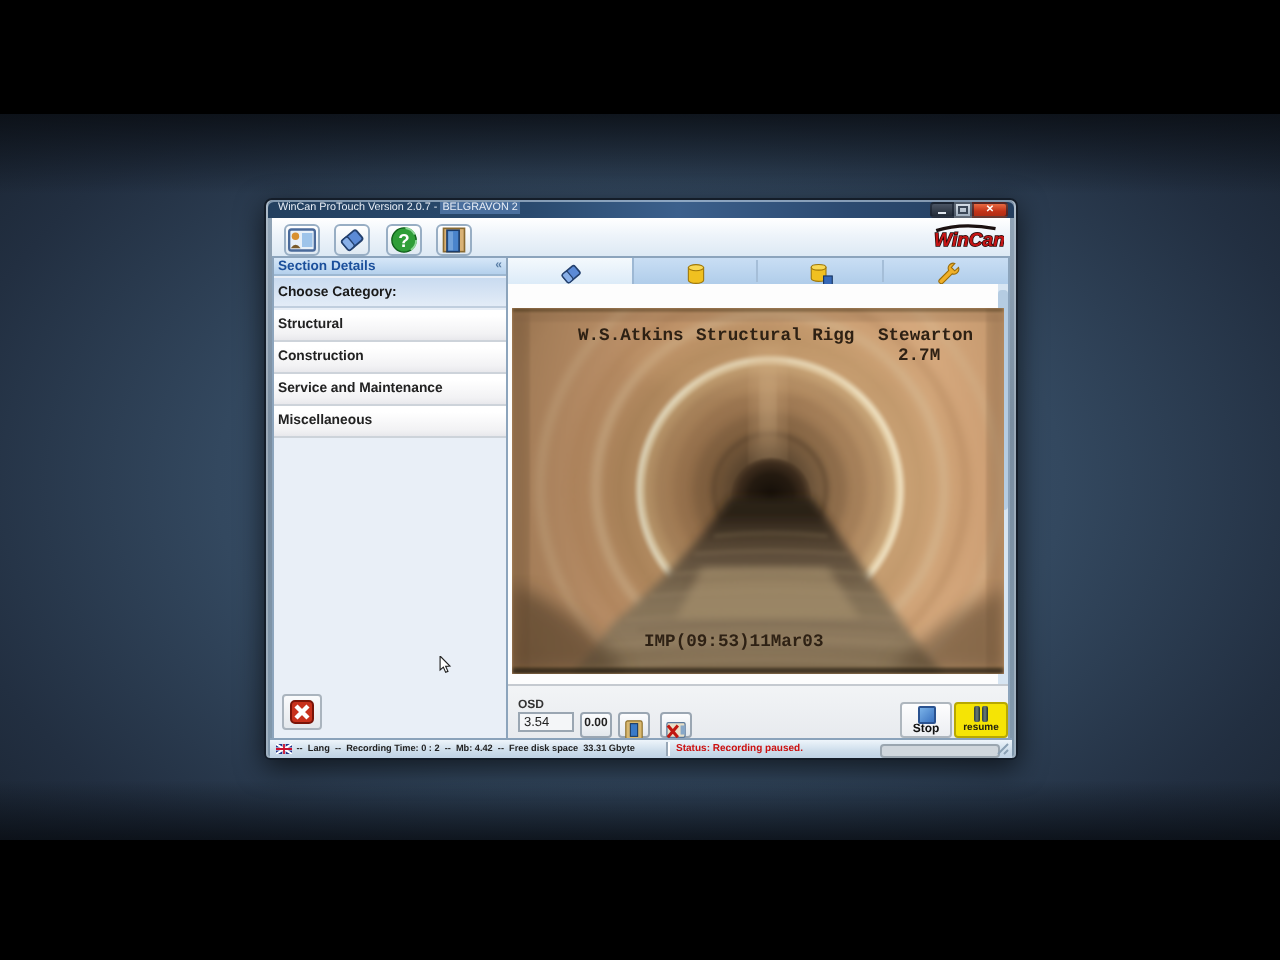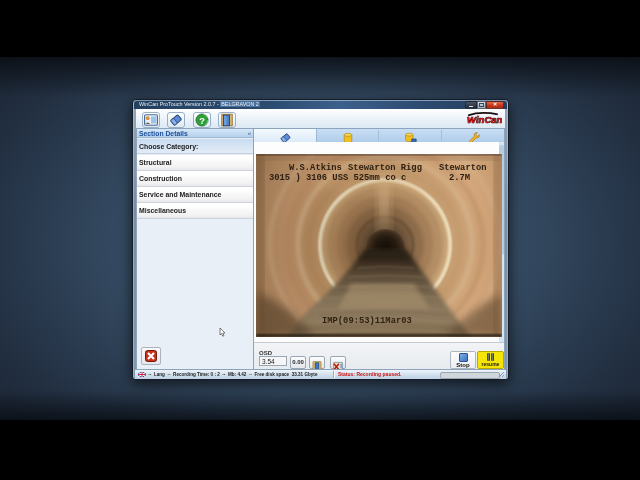--- a/index.html
+++ b/index.html
@@ -268,23 +268,22 @@
 
         <path d="M0 183 L0 138 Q36 152 58 183 Z" fill="#4e3a26" opacity="0.6" filter="url(#b3)"></path>
         <path d="M246 183 L246 140 Q214 155 188 183 Z" fill="#52402a" opacity="0.55" filter="url(#b3)"></path>
         <rect x="0" y="0" width="8" height="183" fill="#5e442c" opacity="0.45" filter="url(#b3)"></rect>
         <rect x="238" y="0" width="8" height="183" fill="#5e442c" opacity="0.4" filter="url(#b3)"></rect>
         <rect x="0" y="0" width="246" height="6" fill="#7c5c40" opacity="0.45" filter="url(#b3)"></rect>
         <rect x="0" y="180" width="246" height="3" fill="#241a10" opacity="0.85" filter="url(#b1)"></rect>
         <rect x="0" y="0" width="246" height="1.5" fill="#241a10" opacity="0.7" filter="url(#b1)"></rect>
       </svg>
       <span class="vtext" style="left:13px;top:9px;margin-left:20px;">W.S.Atkins</span>
-      <span class="vtext" style="left:92px;top:9px;">Stewarton Rigg</span>
+      <span class="vtext" style="left:92px;top:9px;">Structural Rigg</span>
       <span class="vtext" style="left:183px;top:9px;text-align:center;">Stewarton</span>
-      <span class="vtext" style="left:13px;top:19px;">3015 ) 3106 USS 525mm co c</span>
       <span class="vtext" style="left:193px;top:19px;">2.7M</span>
       <span class="vtext" style="left:66px;top:162px;">IMP(09:53)11Mar03</span>
     </div>
     <div id="ctrl">
       <div id="osdlbl">OSD</div>
       <div id="osdbox">3.54</div>
       <div class="cbtn" id="zbtn">0.00</div>
       <div class="cbtn" id="cbtn1"><svg width="14" height="10" viewBox="0 0 14 11">
             <rect x="2.5" y="0.5" width="9" height="10" rx="1" fill="#d8b870" stroke="#8a6a20" stroke-width="0.6"></rect>
             <rect x="5" y="2" width="4" height="7" fill="#3a7ac8" stroke="#1a3a66" stroke-width="0.6"></rect>

